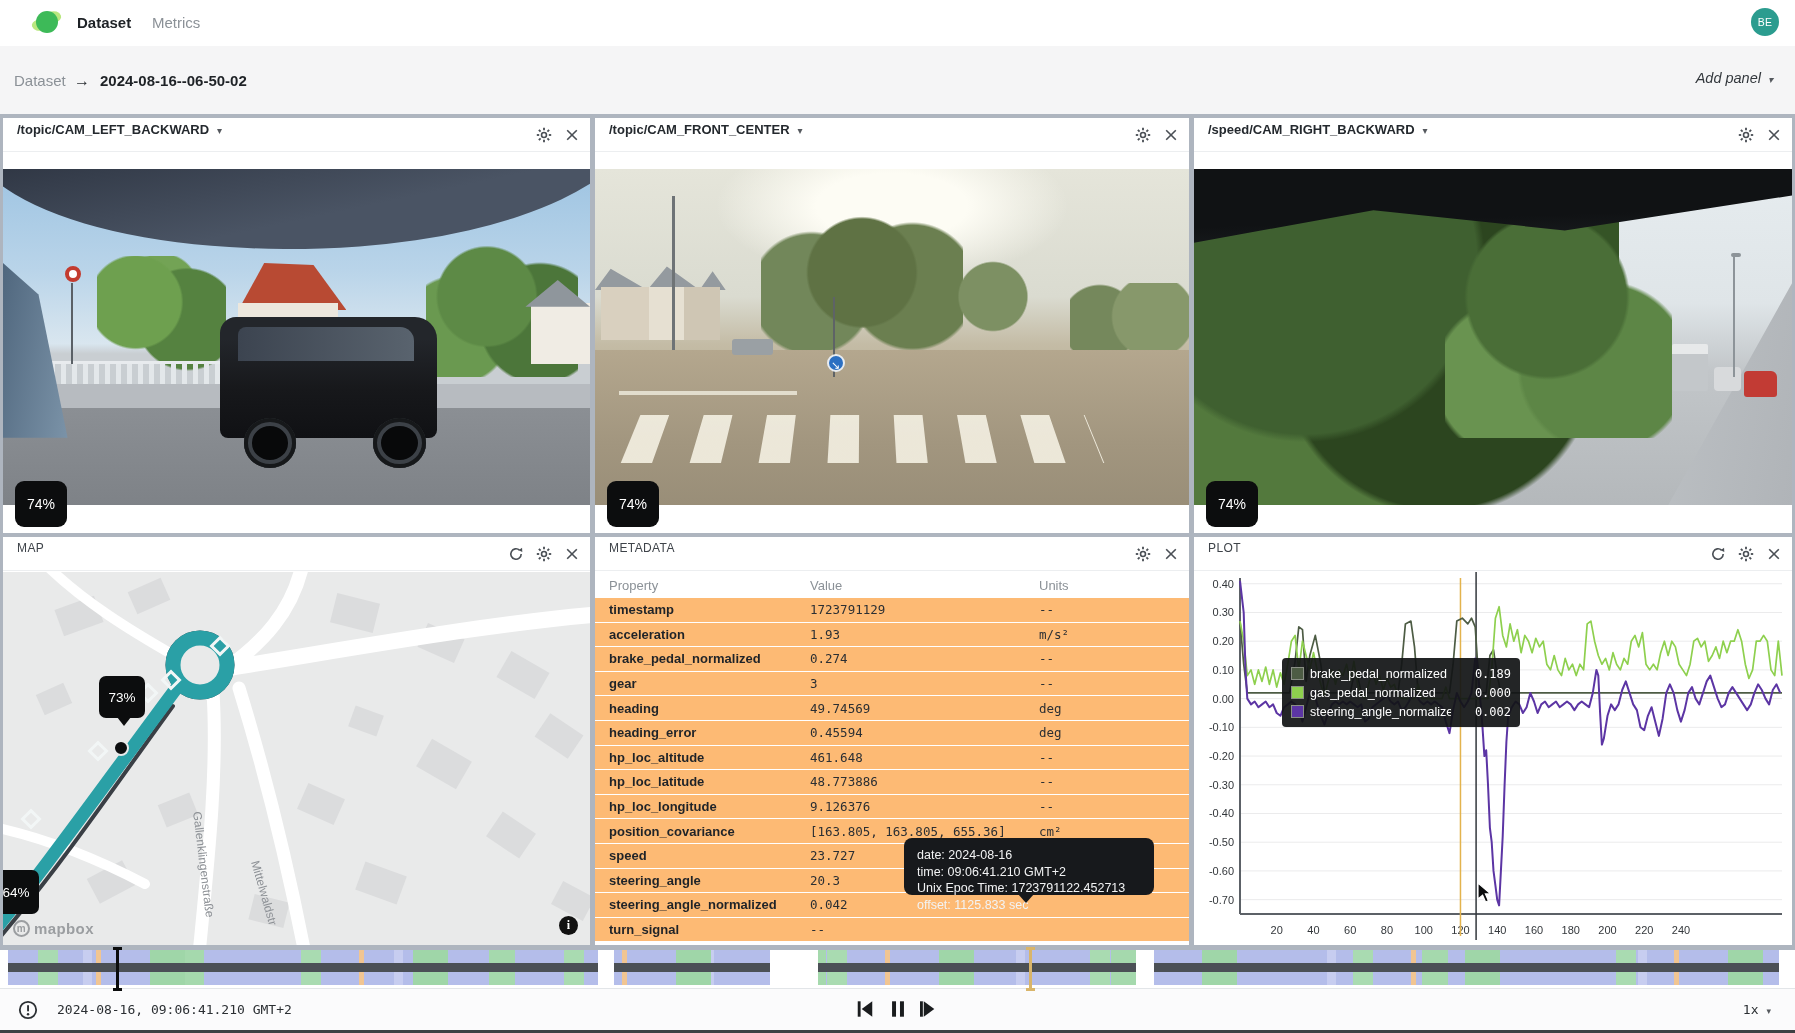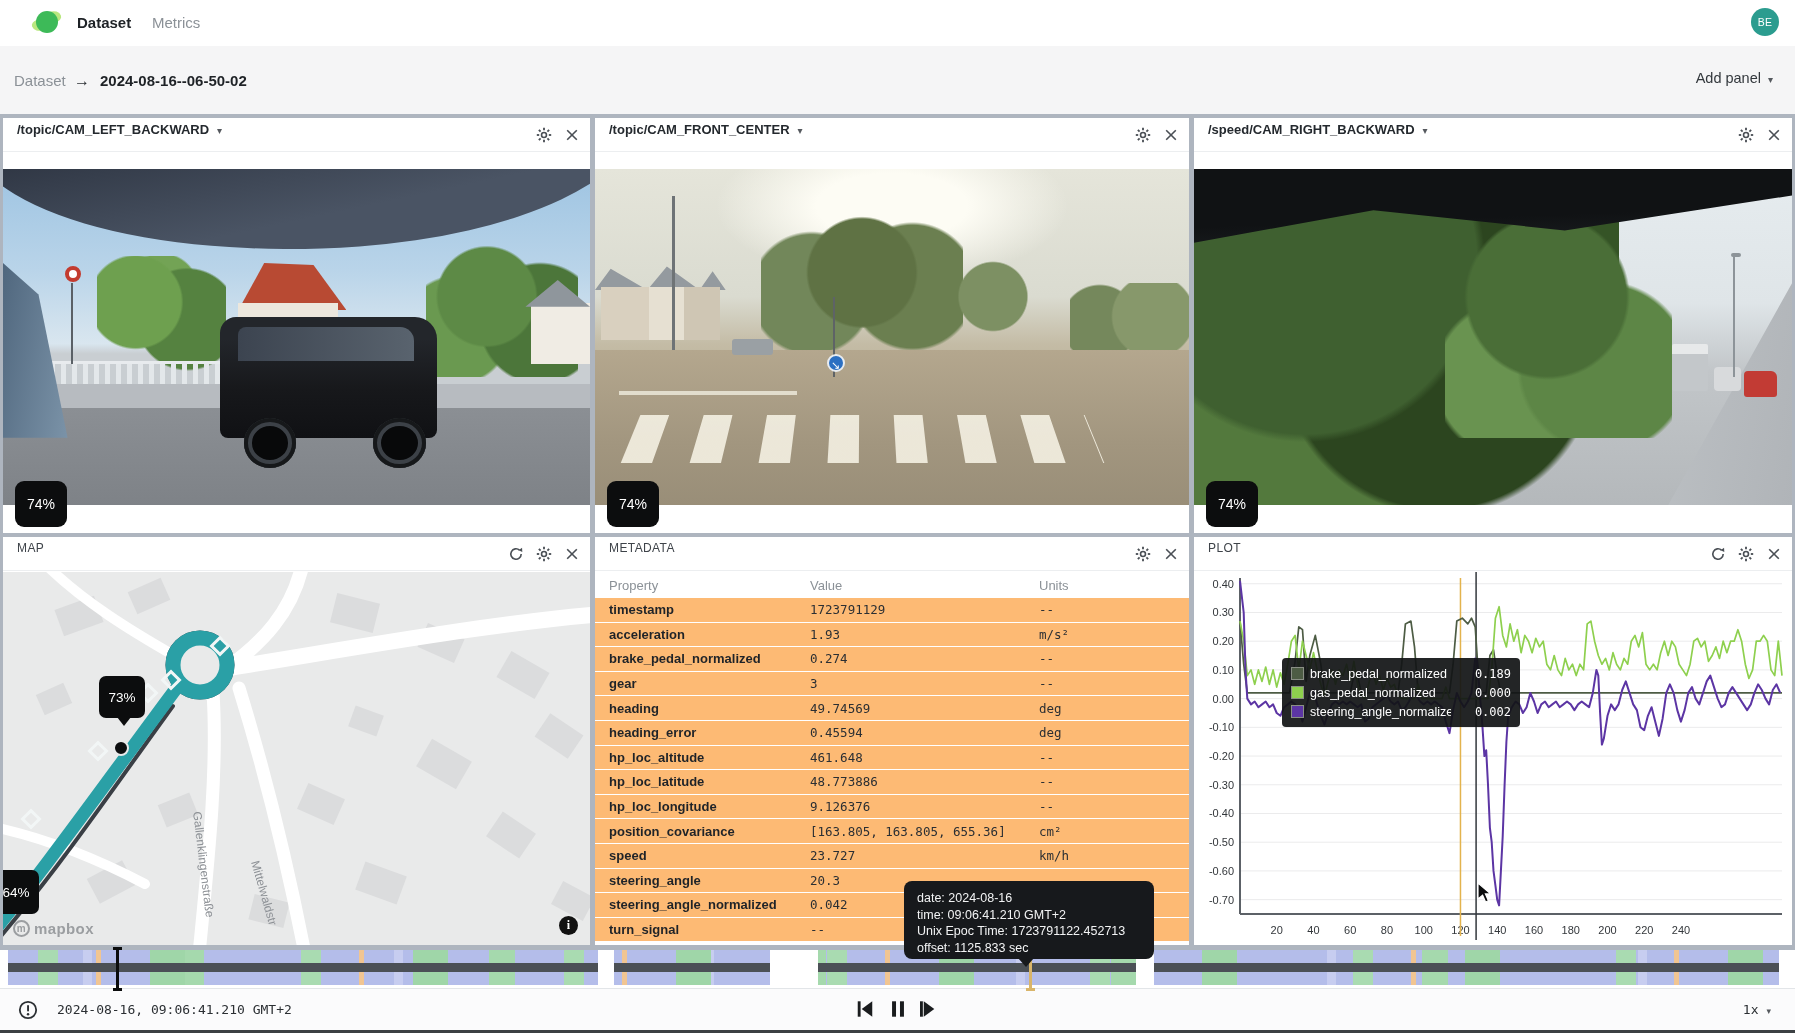--- a/index.html
+++ b/index.html
@@ -20,21 +20,21 @@
   .tab-dataset { left:77px; }
   .tab-metrics { left:152px; }
   .avatar { position:absolute; right:16px; top:8px; width:28px; height:28px; border-radius:50%; background:#2b9c8f; color:#fff; font-size:10.5px; text-align:center; line-height:28px; letter-spacing:.3px; }
 
   
   .subbar { position:absolute; left:0; top:46px; width:1795px; height:68px; background:#f5f5f6; }
   .crumb { position:absolute; top:24px; height:22px; line-height:22px; font-size:15px; }
   .crumb-root { left:14px; color:#8b9197; }
   .crumb-arrow { left:74px; color:#2b2f33; font-size:16px; }
   .crumb-current { left:100px; color:#1e2226; font-weight:bold; }
-  .add-panel { position:absolute; right:22px; top:24px; font-size:14.5px; color:#33383d; cursor:pointer; }
+  .add-panel { position:absolute; right:22px; top:24px; font-size:14.5px; color:#33383d; cursor:pointer;font-style:italic; }
   .add-panel .caret { font-size:10px; color:#55595e; margin-left:7px; }
 
   
   .panel { position:absolute; background:#fff; overflow:hidden; }
   .phead { position:relative; height:34px; background:#fff; border-bottom:1px solid #eceef0; }
   .ptitle { position:absolute; left:14px; top:0; height:34px; line-height:23px; font-size:13px; font-weight:bold; color:#24292e; }
   .ptitle-small { font-size:12px; font-weight:normal; letter-spacing:.4px; color:#3e4349; }
   .ptitle .caret { font-weight:normal; font-size:10px; color:#55595e; margin-left:8px; }
   .picons { position:absolute; right:10px; top:0; height:34px; display:flex; align-items:center; gap:12px; }
   .icon-btn { width:16px; height:16px; color:#4a4f55; cursor:pointer; display:inline-block; }
@@ -126,21 +126,21 @@
   .plot-panel { left:1194px; top:537px; width:598px; height:408px; }
   .plot-body { position:absolute; left:0; top:35px; right:0; bottom:0; }
   .plot-legend { position:absolute; left:88px; top:86px; width:238px; background:rgba(18,20,22,.93); border-radius:4px; padding:6px 9px; z-index:40; }
   .pl-row { display:flex; align-items:center; height:19px; color:#fff; font-size:12.5px; }
   .pl-swatch { width:13px; height:13px; margin-right:6px; border:1px solid #8a8f85; flex:none; }
   .pl-name { flex:1; white-space:nowrap; overflow:hidden; }
   .pl-val { margin-left:24px; font-family:"DejaVu Sans Mono",monospace; font-size:12px; }
   .cursor-arrow { position:absolute; left:283px; top:310px; z-index:50; }
 
   
-  .time-tooltip { position:absolute; left:904px; top:881px; width:250px; height:78px; background:#17191c; border-radius:8px; color:#f2f3f4; font-size:12.5px; line-height:16.5px; padding:9px 13px; z-index:60; }
+  .time-tooltip { position:absolute; left:904px; top:838px; width:250px; height:57px; background:#17191c; border-radius:8px; color:#f2f3f4; font-size:12.5px; line-height:16.5px; padding:9px 13px; z-index:60; }
   .time-tooltip::after { content:""; position:absolute; left:114px; bottom:-8px; border-left:8px solid transparent; border-right:8px solid transparent; border-top:9px solid #17191c; }
 
   
   .timeline { position:absolute; left:0; top:950px; width:1795px; height:38px; background:#fff; }
   .tl-row { position:absolute; left:0; width:1795px; height:13px; background-color:#b4bdea;
     background-image:
       repeating-linear-gradient(90deg, rgba(0,0,0,0) 0 38px, #a9dbb1 38px 58px, rgba(0,0,0,0) 58px 96px, #f1c592 96px 101px, rgba(0,0,0,0) 101px 150px, #9fd6a8 150px 185px, rgba(0,0,0,0) 185px 263px),
       repeating-linear-gradient(90deg, rgba(0,0,0,0) 0 83px, #c7cdf0 83px 92px, rgba(0,0,0,0) 92px 178px, #a5d9ad 178px 204px, rgba(0,0,0,0) 204px 311px);
   }
   .tl-top { top:0; } .tl-bottom { top:22px; }

